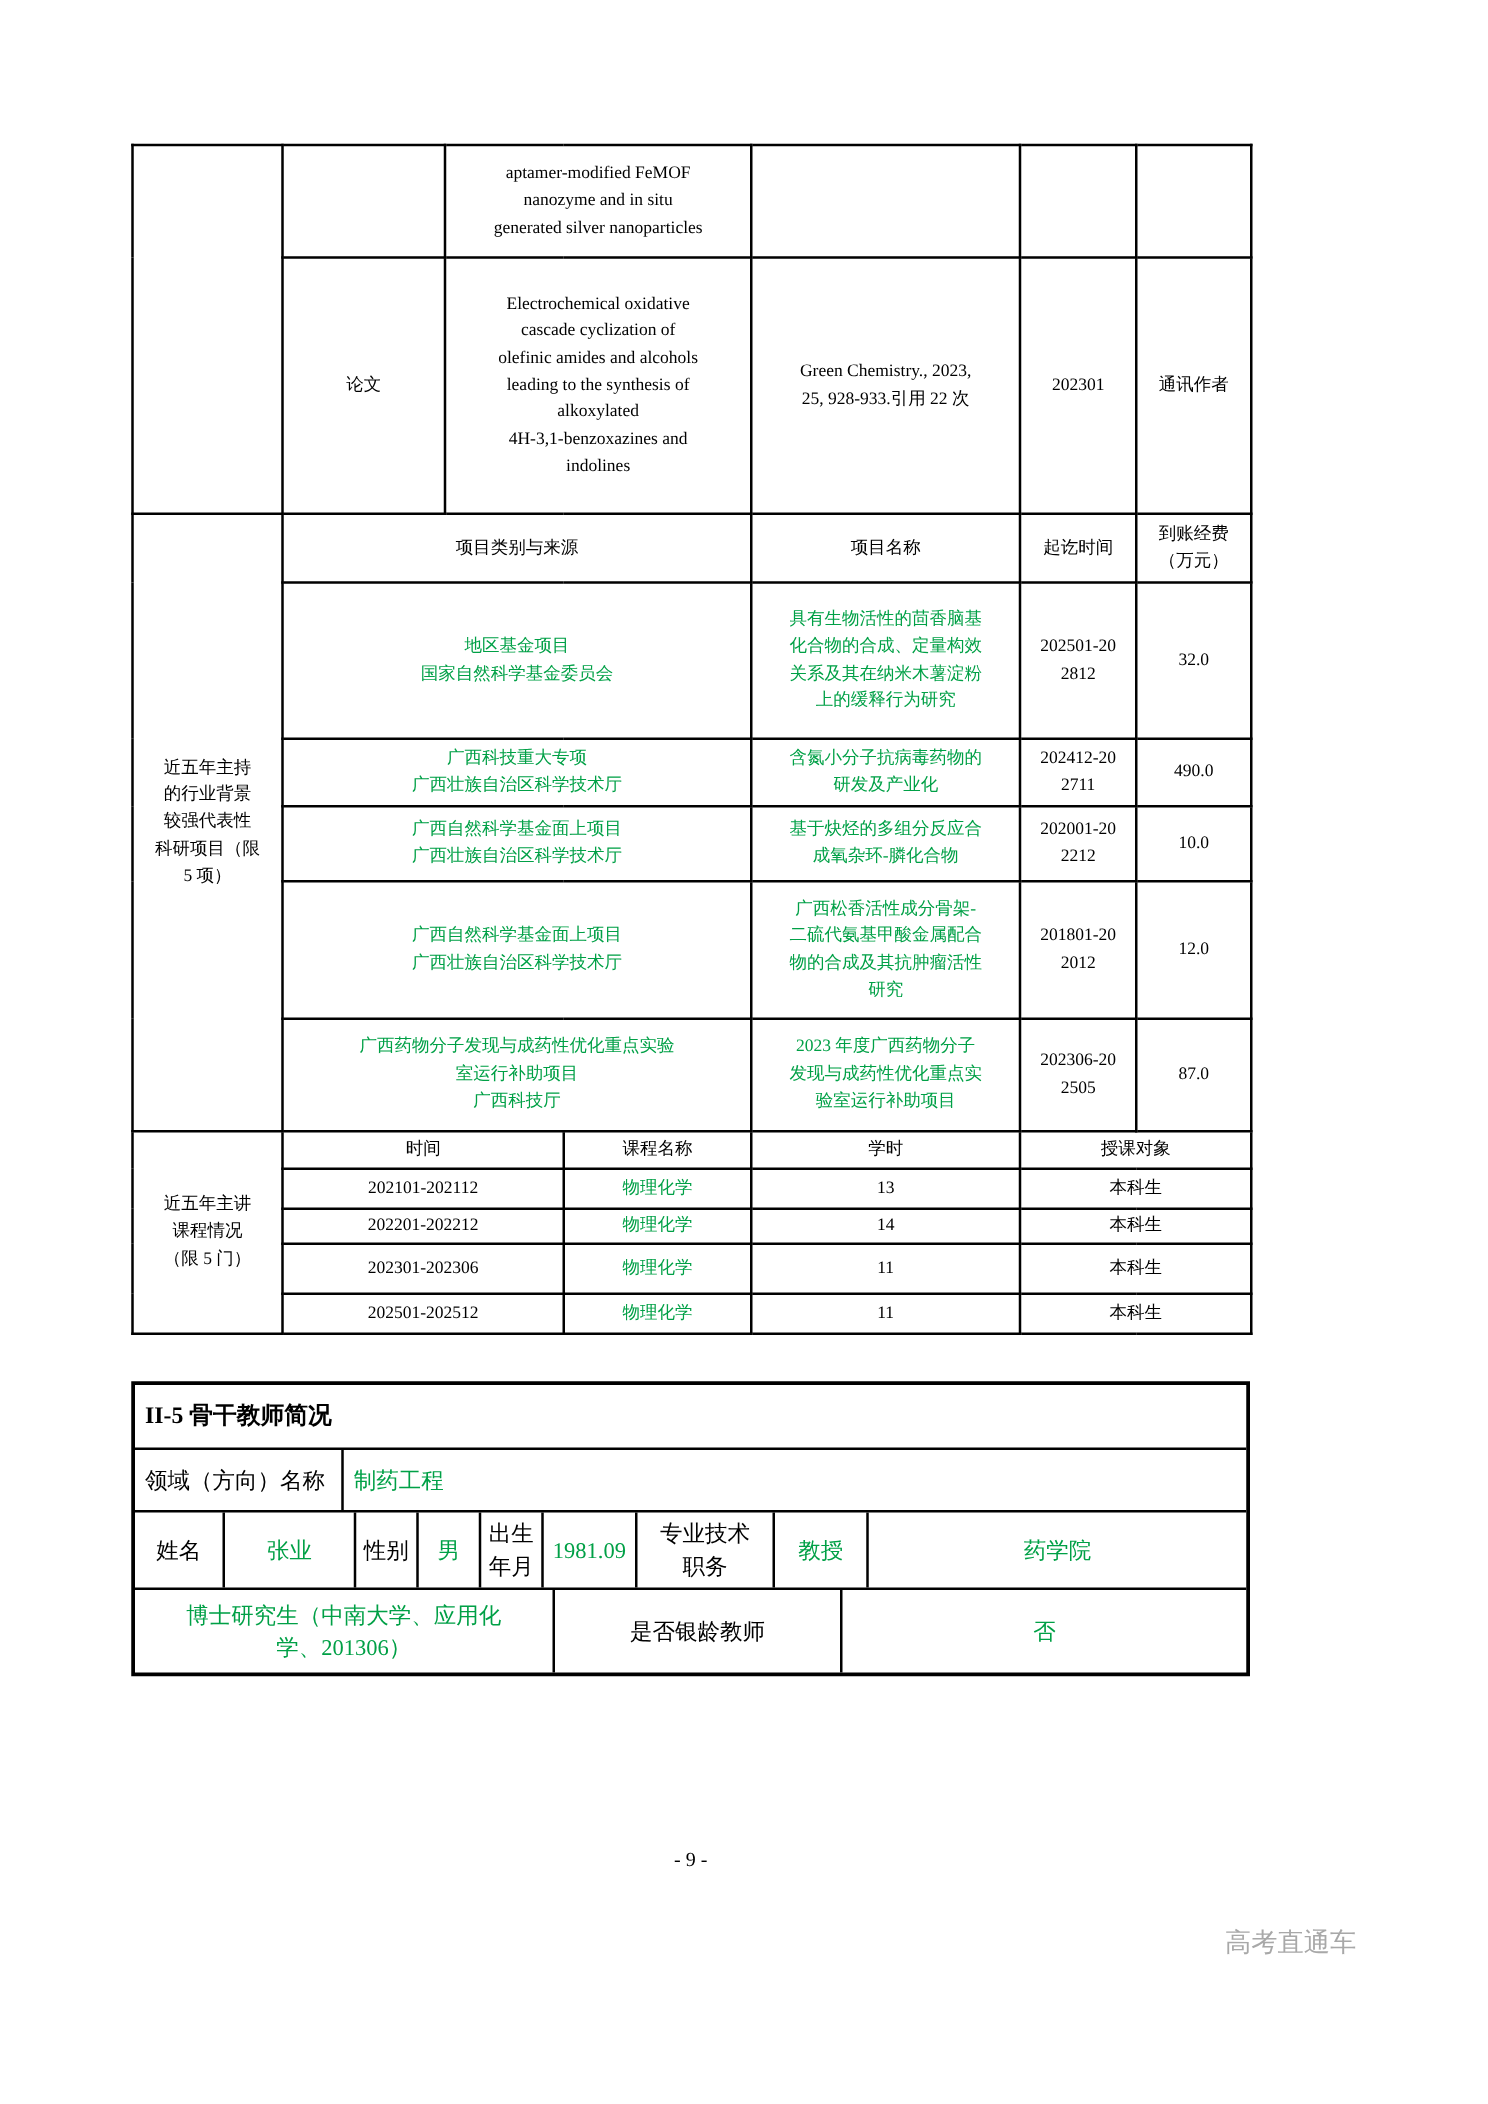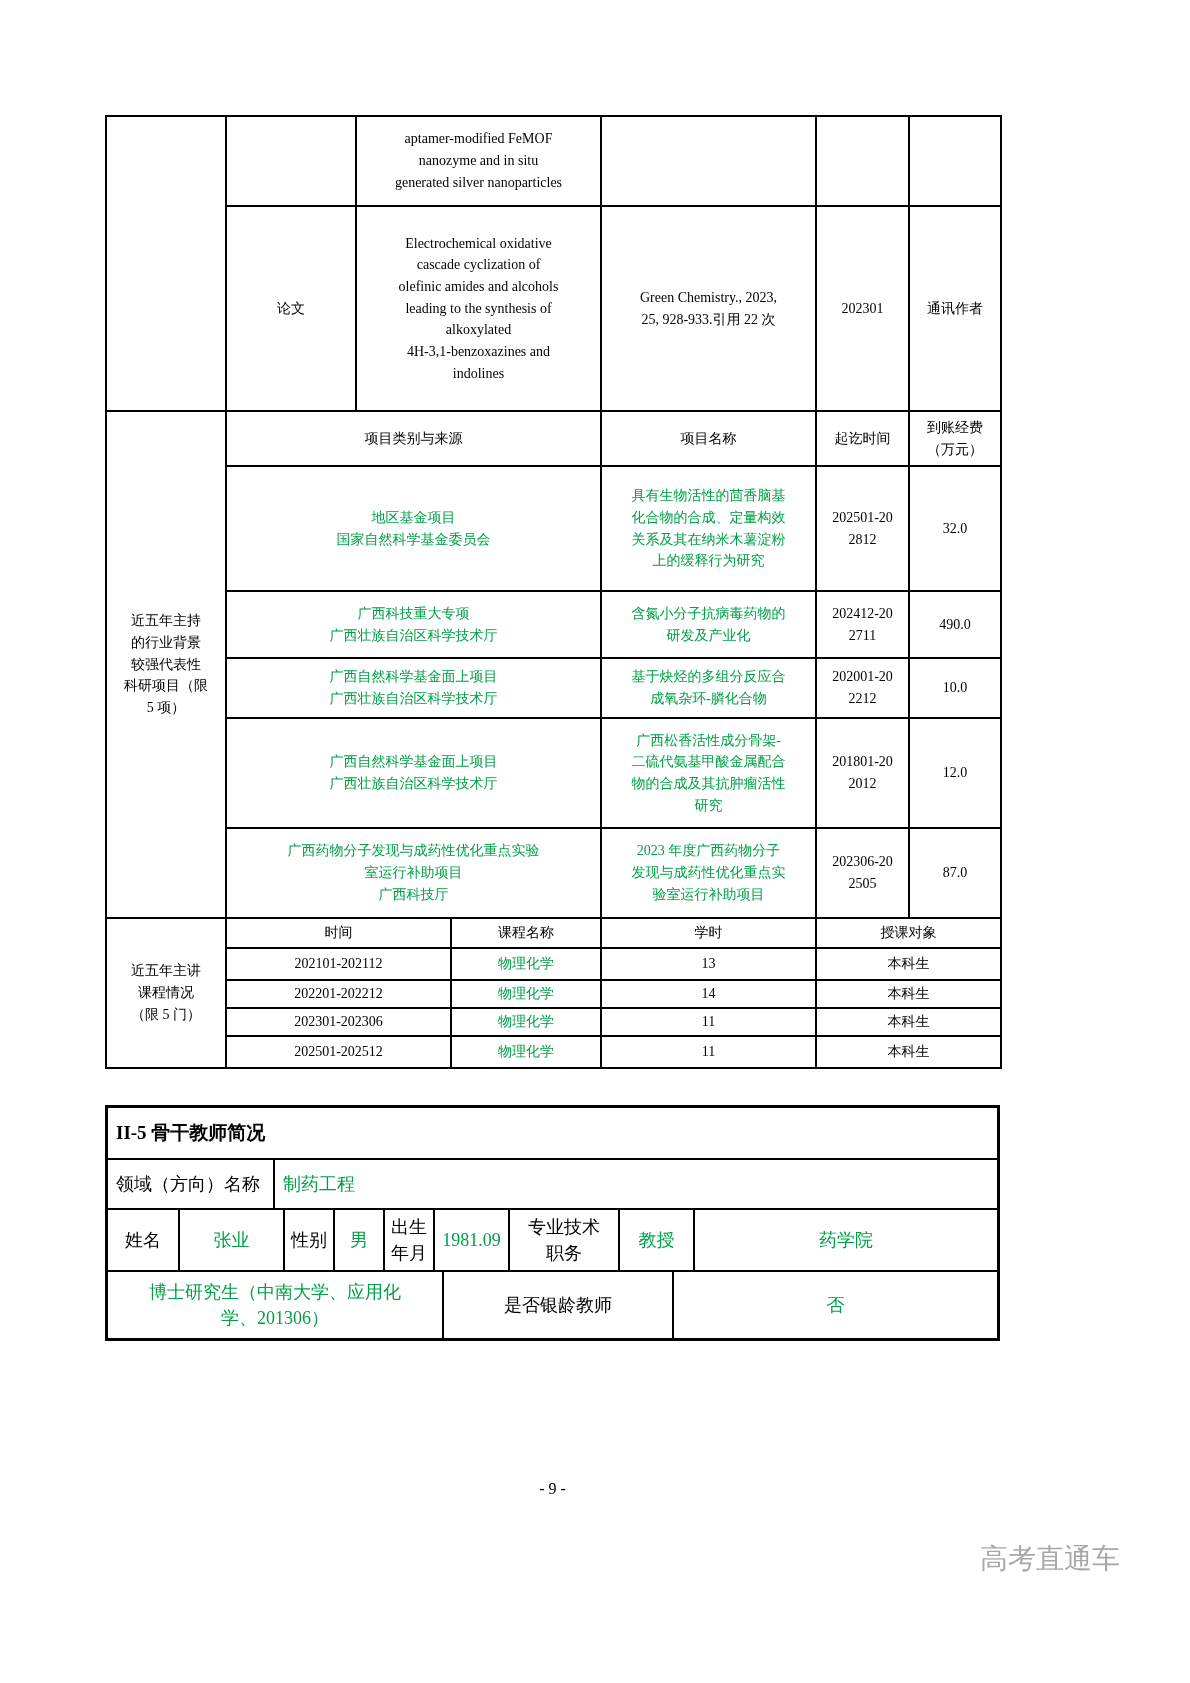--- a/index.html
+++ b/index.html
@@ -47,21 +47,21 @@
   .t2-title-cell { font-weight:bold; font-size:19px; }
   .t2c.bold { font-weight:normal; }
 
   
   .footer {
     position:absolute; left:105px; top:1480px; width:895px;
     text-align:center; font-size:16px;
   }
   .watermark {
     position:absolute; left:980px; top:1540px;
-    font-size:28px; color:var(--watermark_gray,#a8a8a8);
+    font-size:21px; color:var(--watermark_gray,#a8a8a8);
     font-family:"Liberation Sans","DejaVu Sans",sans-serif;
   }
 </style>
 </head>
 <body>
 
 <div class="page">
 
   <table class="main">
     <colgroup>
@@ -115,21 +115,21 @@
         <td colspan="3" class="green">地区基金项目
 国家自然科学基金委员会</td>
         <td class="green">具有生物活性的茴香脑基
 化合物的合成、定量构效
 关系及其在纳米木薯淀粉
 上的缓释行为研究</td>
         <td>202501-20
 2812</td>
         <td>32.0</td>
       </tr>
-      <tr style="height:67px">
+      <tr style="height:54px">
         <td colspan="3" class="green">广西科技重大专项
 广西壮族自治区科学技术厅</td>
         <td class="green">含氮小分子抗病毒药物的
 研发及产业化</td>
         <td>202412-20
 2711</td>
         <td>490.0</td>
       </tr>
       <tr style="height:60px">
         <td colspan="3" class="green">广西自然科学基金面上项目
@@ -177,21 +177,21 @@
         <td class="green hdr">物理化学</td>
         <td>13</td>
         <td colspan="2">本科生</td>
       </tr>
       <tr style="height:16px">
         <td colspan="2">202201-202212</td>
         <td class="green hdr">物理化学</td>
         <td>14</td>
         <td colspan="2">本科生</td>
       </tr>
-      <tr style="height:28px">
+      <tr style="height:40px">
         <td colspan="2">202301-202306</td>
         <td class="green hdr">物理化学</td>
         <td>11</td>
         <td colspan="2">本科生</td>
       </tr>
       <tr style="height:32px">
         <td colspan="2">202501-202512</td>
         <td class="green hdr">物理化学</td>
         <td>11</td>
         <td colspan="2">本科生</td>

